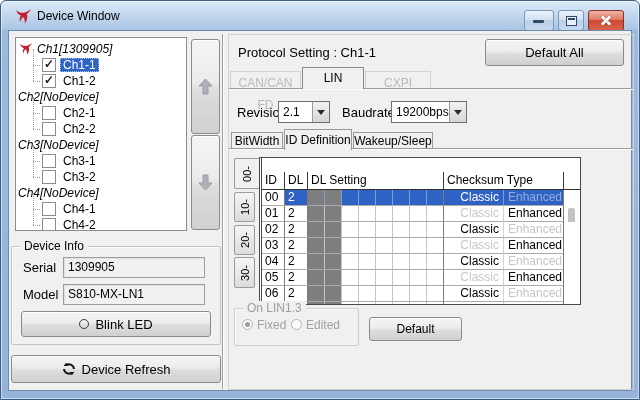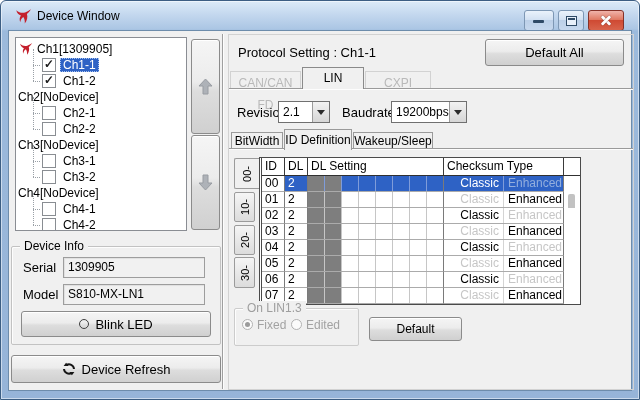--- a/index.html
+++ b/index.html
@@ -19,21 +19,21 @@
   .glyph-max{position:absolute;left:7px;top:5px;width:9px;height:8px;border:1px solid #2f4a66;background:#e8f0fa;}
   .glyph-max::after{content:"";position:absolute;left:1px;top:1px;right:1px;height:2px;background:#2f4a66;}
   .glyph-x{position:absolute;left:11px;top:4px;width:12px;height:11px;}
   .glyph-x::before,.glyph-x::after{content:"";position:absolute;left:0;top:4px;width:12px;height:3px;background:#fff;border-radius:1px;box-shadow:0 0 1px #5c1610;}
   .glyph-x::before{transform:rotate(45deg);} .glyph-x::after{transform:rotate(-45deg);}
   .client{position:absolute;left:7px;top:29px;right:7px;bottom:8px;background:#f0f0f0;border:1px solid #6d8cab;}
 
   
   .tree{position:absolute;left:14px;top:36px;width:172px;height:194px;background:#fff;border:1px solid #8a8d93;overflow:hidden;padding-top:3px;box-sizing:border-box;}
   .trow{position:relative;height:16px;line-height:16px;white-space:nowrap;}
-  .tdev .tlabel{margin-left:2px;}
+  .tdev .tlabel{margin-left:2px;font-style:italic;}
   .tdev .tlabel.with-icon{margin-left:21px;}
   .tree-bird{position:absolute;left:3px;top:1px;width:14px;height:14px;}
   .tchild::before{content:"";position:absolute;left:17px;top:-8px;height:16px;border-left:1px dotted #9aa0a6;}
   .tchild::after{content:"";position:absolute;left:17px;top:8px;width:7px;border-top:1px dotted #9aa0a6;}
   .cb{position:absolute;left:26px;top:1px;width:12px;height:12px;background:#fff;border:1px solid #898d92;}
   .cb.checked::after{content:"✓";position:absolute;left:1px;top:-3px;font-size:12px;font-weight:bold;color:#1c1c1c;}
   .tchild .tlabel{margin-left:44px;padding:0 3px;margin-top:24px;}
   .tlabel.sel{background:#2e62c5;color:#fff;outline:1px dotted #a9c3ee;outline-offset:-1px;}
 
   .btn{border:1px solid #8b8b8b;border-radius:3px;cursor:default;
@@ -82,21 +82,21 @@
   .stab-line{position:absolute;left:228px;top:147px;width:404px;height:2px;background:linear-gradient(180deg,#9a9a9a 50%,#fdfdfd 50%);z-index:2;}
 
   .gtab{position:absolute;left:233px;width:21px;height:30px;border:1px solid #9b9b9b;border-radius:2px;
     background:linear-gradient(180deg,#f5f5f5,#dcdcdc);display:flex;align-items:center;justify-content:center;box-sizing:border-box;}
   .gtab span{transform:rotate(-90deg);font-size:11px;white-space:nowrap;}
   #gtab-00{top:157px;width:25px;height:31px;background:#f0f0f0;border-right:none;border-radius:2px 0 0 2px;}
   #gtab-10{top:191px;} #gtab-20{top:224px;} #gtab-30{top:256px;height:31px;}
 
   #idtable{position:absolute;left:258px;top:156px;width:322px;height:148px;background:#fff;
     border:1px solid #4a4a4a;border-left:3px double #4a4a4a;box-sizing:border-box;overflow:hidden;font-size:12px;}
-  .thead{display:flex;height:18px;border-bottom:1px solid #303030;box-sizing:border-box;}
+  .thead{display:flex;height:18px;border-bottom:1px solid #303030;box-sizing:border-box;margin-top:14px;}
   .th{box-sizing:border-box;border-right:1px solid #3a3a3a;padding:1px 3px;line-height:15px;white-space:nowrap;}
   .th-id{width:23px;} .th-dl{width:23px;} .th-set{width:136px;} .th-chk{width:120px;} .th-scroll{width:16px;border-right:none;}
   .grow{display:flex;height:16px;}
   .gcell{box-sizing:border-box;border-right:1px solid #7a7a7a;border-bottom:1px solid #ababab;padding:0 3px;line-height:15px;}
   .c-id{width:23px;} .c-dl{width:23px;}
   .minis{width:136px;display:flex;box-sizing:border-box;border-right:1px solid #7a7a7a;border-bottom:1px solid #ababab;padding:0;}
   .mini{width:17px;box-sizing:border-box;border-right:1px solid #c6c6c6;}
   .mini:last-child{width:16px;border-right:none;}
   .mini.fill{background:#7e7e7e;}
   .c-chk{width:120px;display:flex;padding:0;}

